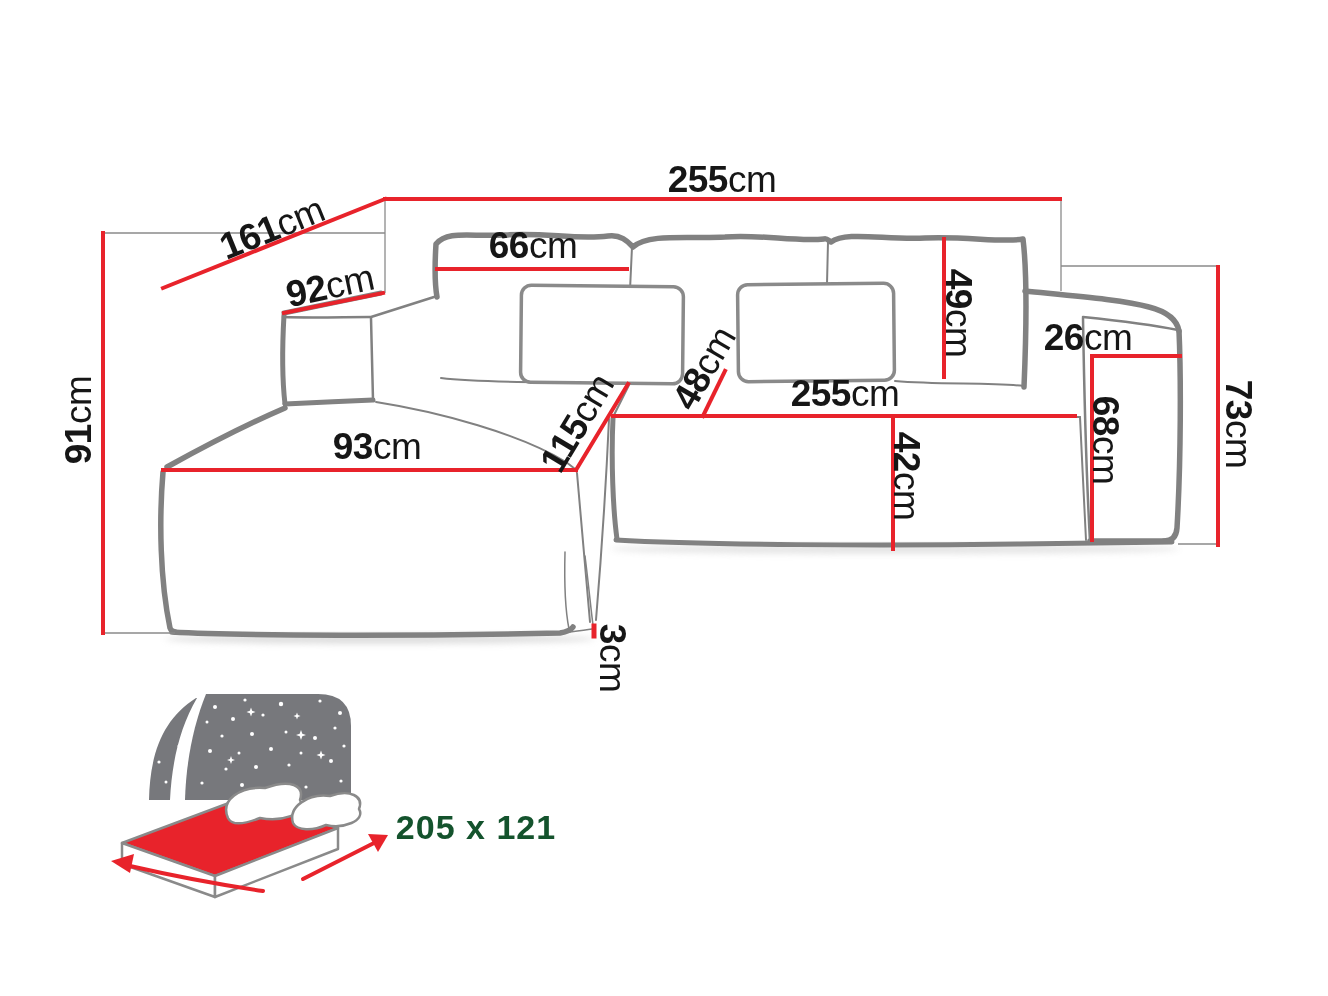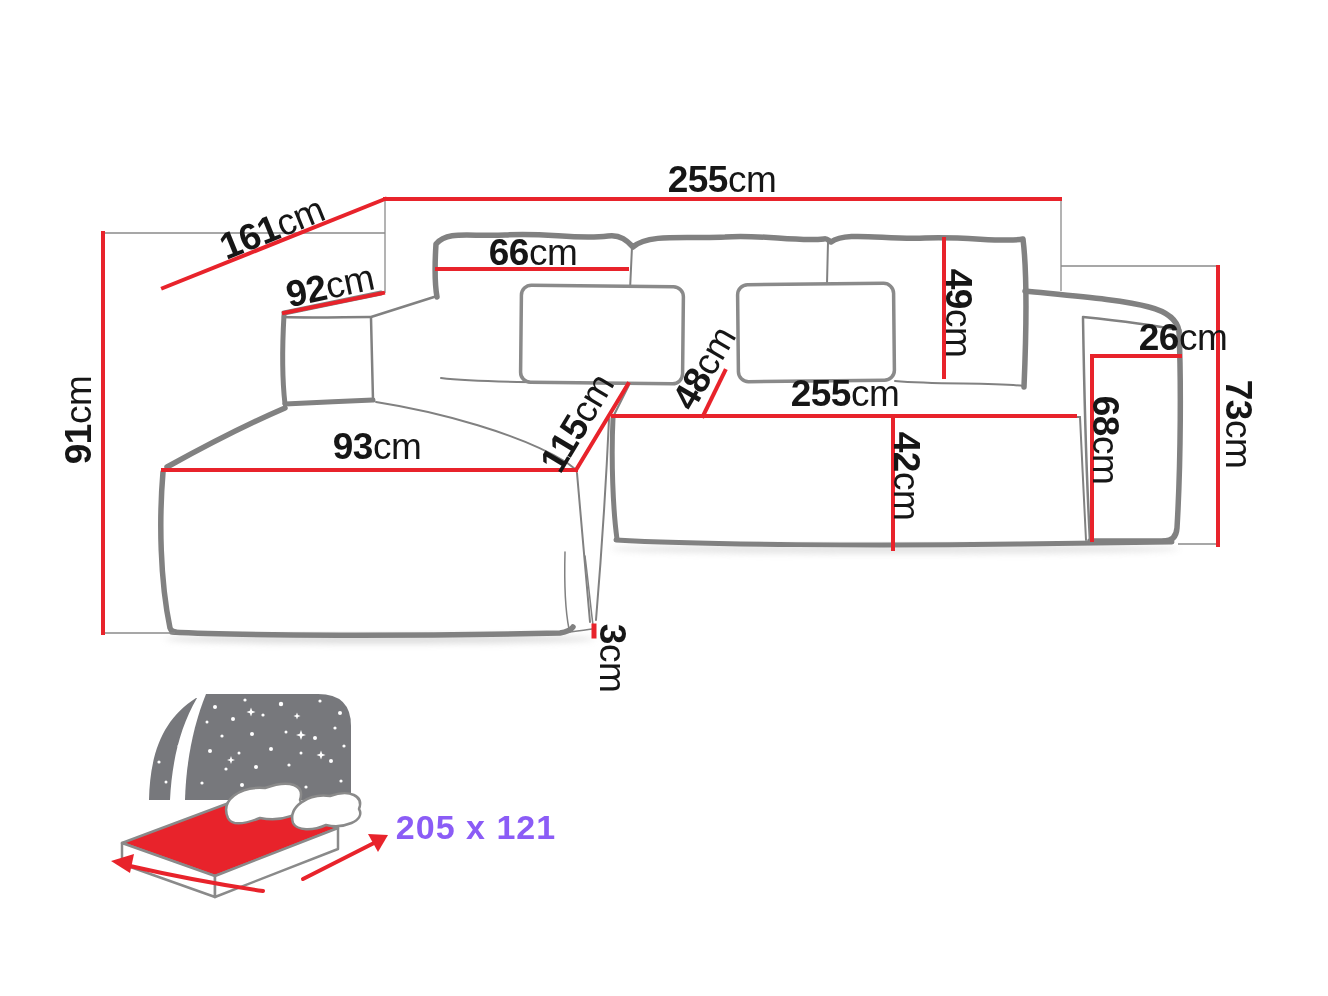--- a/index.html
+++ b/index.html
@@ -21,21 +21,21 @@
     letter-spacing:-0.5px;
   }
   .dim b{font-weight:700;}
   .dim .unit{font-weight:400;}
   .sleep-label{
     position:absolute;
     white-space:nowrap;
     transform:translate(-50%,-50%);
     font-size:34px;
     font-weight:700;
-    color:#8b5cf6;
+    color:#14532d;
     letter-spacing:1px;
   }
 </style>
 </head>
 <body>
 
 <div id="canvas">
 
 <svg id="drawing" width="1328" height="996" viewBox="0 0 1328 996" xmlns="http://www.w3.org/2000/svg">
   <defs>
@@ -201,23 +201,23 @@
       <path d="M111,861 L134,854 L130,873 Z" stroke="none"></path>
       <path d="M303,879 L374,843" fill="none"></path>
       <path d="M388,835 L368,834 L378,852 Z" stroke="none"></path>
     </g>
   </g>
 </svg>
 
 <div class="dim" style="left:722px;top:179px"><b>255</b><span class="unit">cm</span></div>
 <div class="dim" style="left:272px;top:228px;--r:-22deg"><b>161</b><span class="unit">cm</span></div>
 <div class="dim" style="left:330px;top:286px;--r:-12deg"><b>92</b><span class="unit">cm</span></div>
-<div class="dim" style="left:533px;top:252px"><b>66</b><span class="unit">cm</span></div>
+<div class="dim" style="left:533px;top:245px"><b>66</b><span class="unit">cm</span></div>
 <div class="dim" style="left:958px;top:313px;--r:90deg"><b>49</b><span class="unit">cm</span></div>
-<div class="dim" style="left:1183px;top:337px"><b>26</b><span class="unit">cm</span></div>
+<div class="dim" style="left:1088px;top:337px"><b>26</b><span class="unit">cm</span></div>
 <div class="dim" style="left:1105px;top:440px;--r:90deg"><b>68</b><span class="unit">cm</span></div>
 <div class="dim" style="left:1238px;top:424px;--r:90deg"><b>73</b><span class="unit">cm</span></div>
 <div class="dim" style="left:78px;top:420px;--r:-90deg"><b>91</b><span class="unit">cm</span></div>
 <div class="dim" style="left:377px;top:446px"><b>93</b><span class="unit">cm</span></div>
 <div class="dim" style="left:577px;top:423px;--r:-59deg"><b>115</b><span class="unit">cm</span></div>
 <div class="dim" style="left:704px;top:368px;--r:-60deg"><b>48</b><span class="unit">cm</span></div>
 <div class="dim" style="left:845px;top:393px"><b>255</b><span class="unit">cm</span></div>
 <div class="dim" style="left:906px;top:476px;--r:90deg"><b>42</b><span class="unit">cm</span></div>
 <div class="dim" style="left:612px;top:658px;--r:90deg"><b>3</b><span class="unit">cm</span></div>
 

